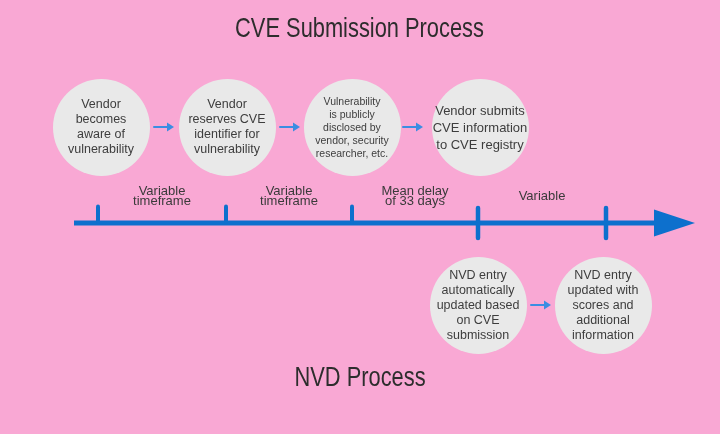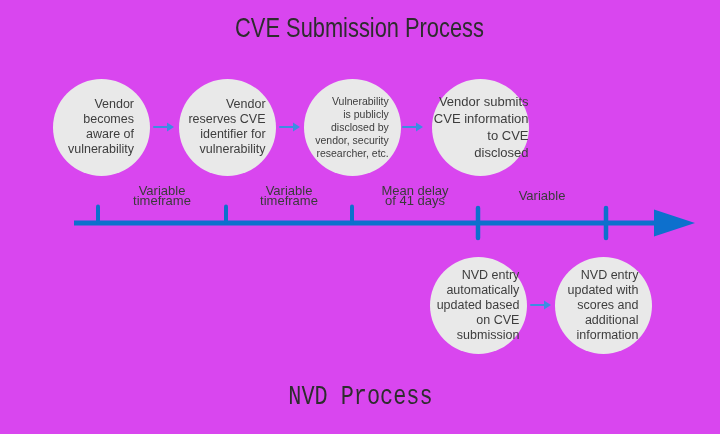--- a/index.html
+++ b/index.html
@@ -5,37 +5,37 @@
   :root{
     --timeline-blue:#0d70cd;
     --flow-arrow-blue:#3b8de2;
     --circle-fill:#e9e9e9;
     --circle-text:#3d3d3d;
     --title-text:#2d2d2d;
     --label-text:#3a3a3a;
   }
   html,body{margin:0;padding:0;background:#fff;}
   .canvas{
-    position:relative;width:720px;height:434px;background:#d946ef;
+    position:relative;width:720px;height:434px;background:#f9a8d4;
     overflow:hidden;font-family:"Liberation Sans",sans-serif;
   }
   .title{
     position:absolute;left:0;width:720px;text-align:center;
     color:var(--title-text);font-size:28px;line-height:30px;font-weight:normal;
   }
   .title .condensed{display:inline-block;transform:scaleX(0.78);transform-origin:50% 50%;}
   .title-top{top:13px;}
-  .title-bottom{top:382px;font-family:Liberation Mono, monospace;}
+  .title-bottom{top:362px;}
   .circle{
     position:absolute;width:97px;height:97px;border-radius:50%;
     background:var(--circle-fill);
     display:flex;align-items:center;justify-content:center;
   }
   .circle span{
-    white-space:pre-line;text-align:right;color:var(--circle-text);
+    white-space:pre-line;text-align:center;color:var(--circle-text);
     font-size:12.5px;line-height:15px;
   }
   .circle.small-text span{font-size:10.5px;line-height:13px;}
   .circle.large-text span{font-size:13px;line-height:17px;}
   .flow-arrow{position:absolute;}
   .flow-arrow line{stroke:var(--flow-arrow-blue);stroke-width:2;stroke-linecap:round;}
   .flow-arrow polygon{fill:var(--flow-arrow-blue);}
   .timeline{position:absolute;left:0;top:0;pointer-events:none;}
   .tl-line{stroke:var(--timeline-blue);stroke-width:5;}
   .tl-tick{stroke:var(--timeline-blue);stroke-width:4;stroke-linecap:round;}
@@ -72,42 +72,42 @@
   <div class="circle small-text" style="left:303.5px;top:78.5px">
     <span>Vulnerability
 is publicly
 disclosed by
 vendor, security
 researcher, etc.</span>
   </div>
   <div class="circle large-text" style="left:431.5px;top:78.5px">
     <span>Vendor submits
 CVE information
-to CVE disclosed</span>
+to CVE registry</span>
   </div>
 
   <svg class="flow-arrow" style="left:153px;top:121px" width="22" height="12">
     <line x1="1" y1="6" x2="15" y2="6"></line>
     <polygon points="14,1.5 21,6 14,10.5"></polygon>
   </svg>
   <svg class="flow-arrow" style="left:279px;top:121px" width="22" height="12">
     <line x1="1" y1="6" x2="15" y2="6"></line>
     <polygon points="14,1.5 21,6 14,10.5"></polygon>
   </svg>
   <svg class="flow-arrow" style="left:402px;top:121px" width="22" height="12">
     <line x1="1" y1="6" x2="15" y2="6"></line>
     <polygon points="14,1.5 21,6 14,10.5"></polygon>
   </svg>
 
   <div class="interval-label" style="left:162px">Variable
 timeframe</div>
   <div class="interval-label" style="left:289px">Variable
 timeframe</div>
   <div class="interval-label" style="left:415px">Mean delay
-of 41 days</div>
+of 33 days</div>
   <div class="interval-label" style="left:542px">Variable</div>
 
   <svg class="timeline" width="720" height="434">
     <line class="tl-line" x1="74" y1="223" x2="657" y2="223"></line>
     <polygon class="tl-head" points="654,209.5 695,223 654,236.5"></polygon>
     <line class="tl-tick" x1="98" y1="206.5" x2="98" y2="221.5"></line>
     <line class="tl-tick" x1="226" y1="206.5" x2="226" y2="221.5"></line>
     <line class="tl-tick" x1="352" y1="206.5" x2="352" y2="221.5"></line>
     <line class="tl-tick tall" x1="478" y1="208" x2="478" y2="238"></line>
     <line class="tl-tick tall" x1="606" y1="208" x2="606" y2="238"></line>

